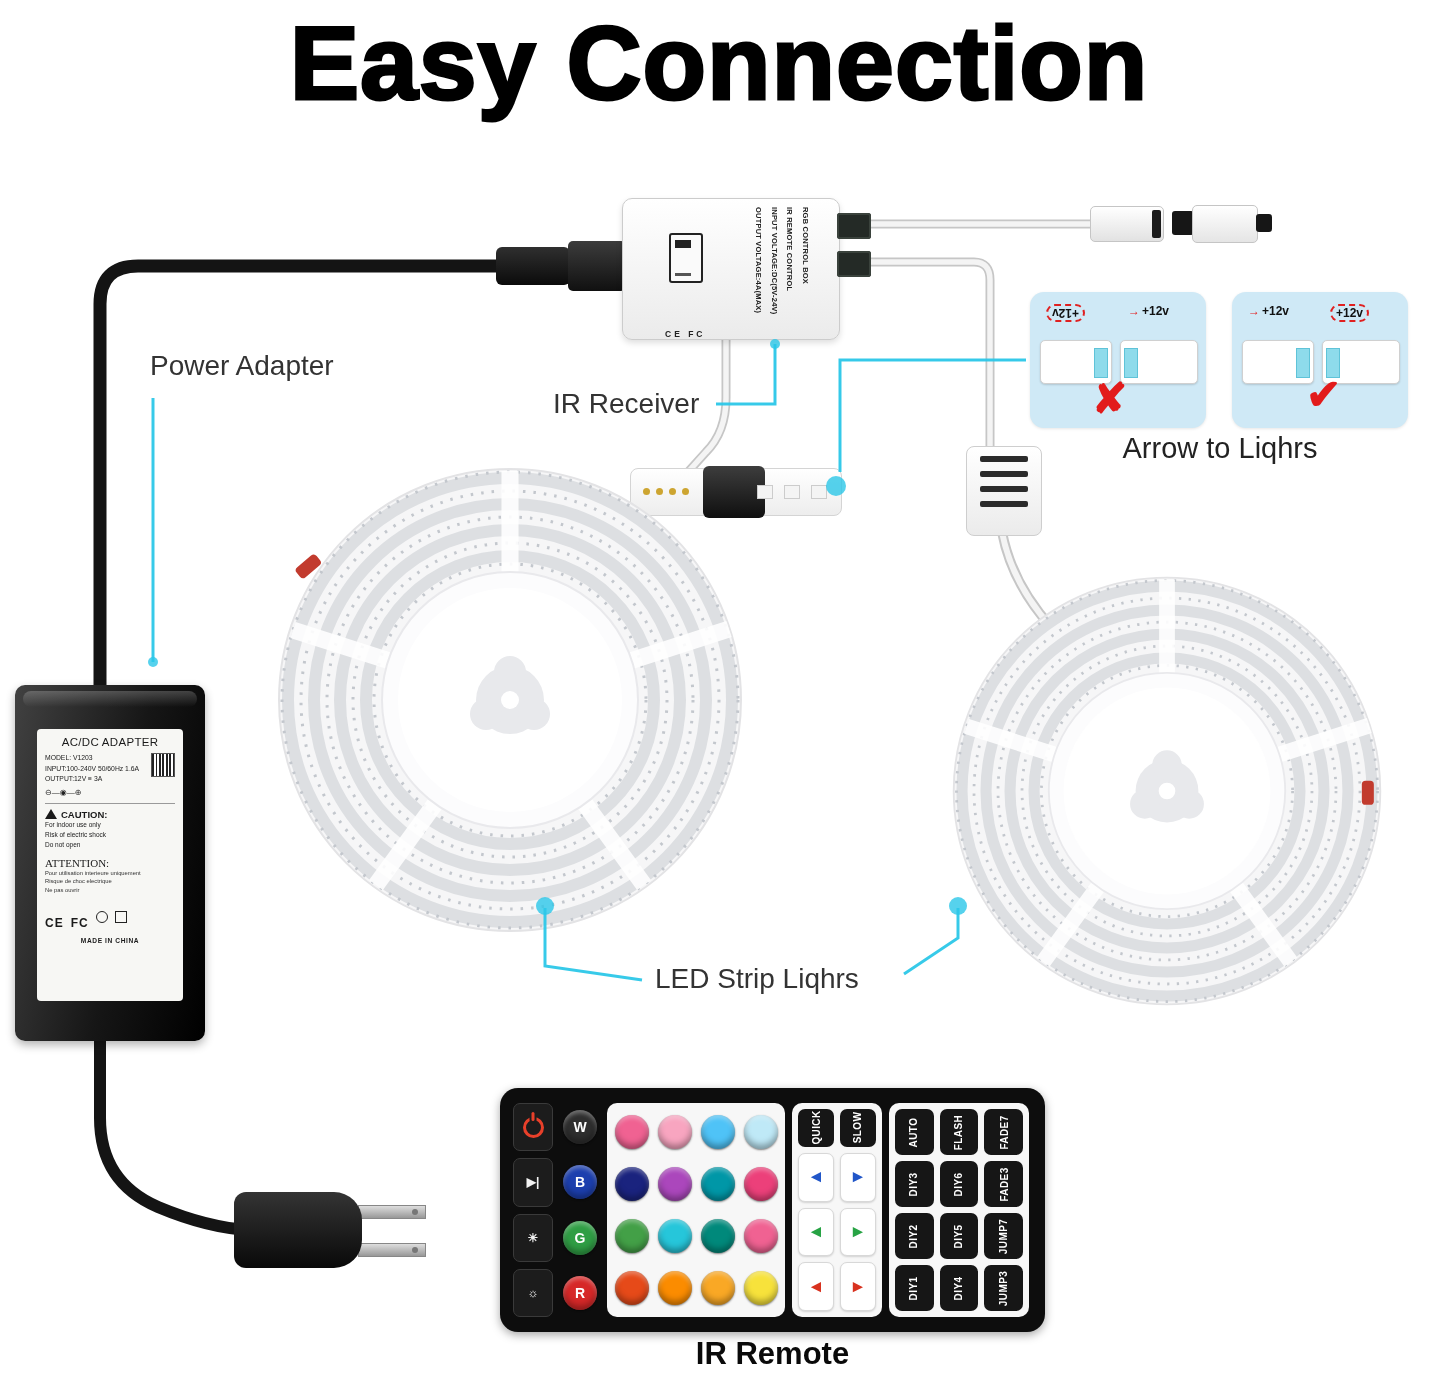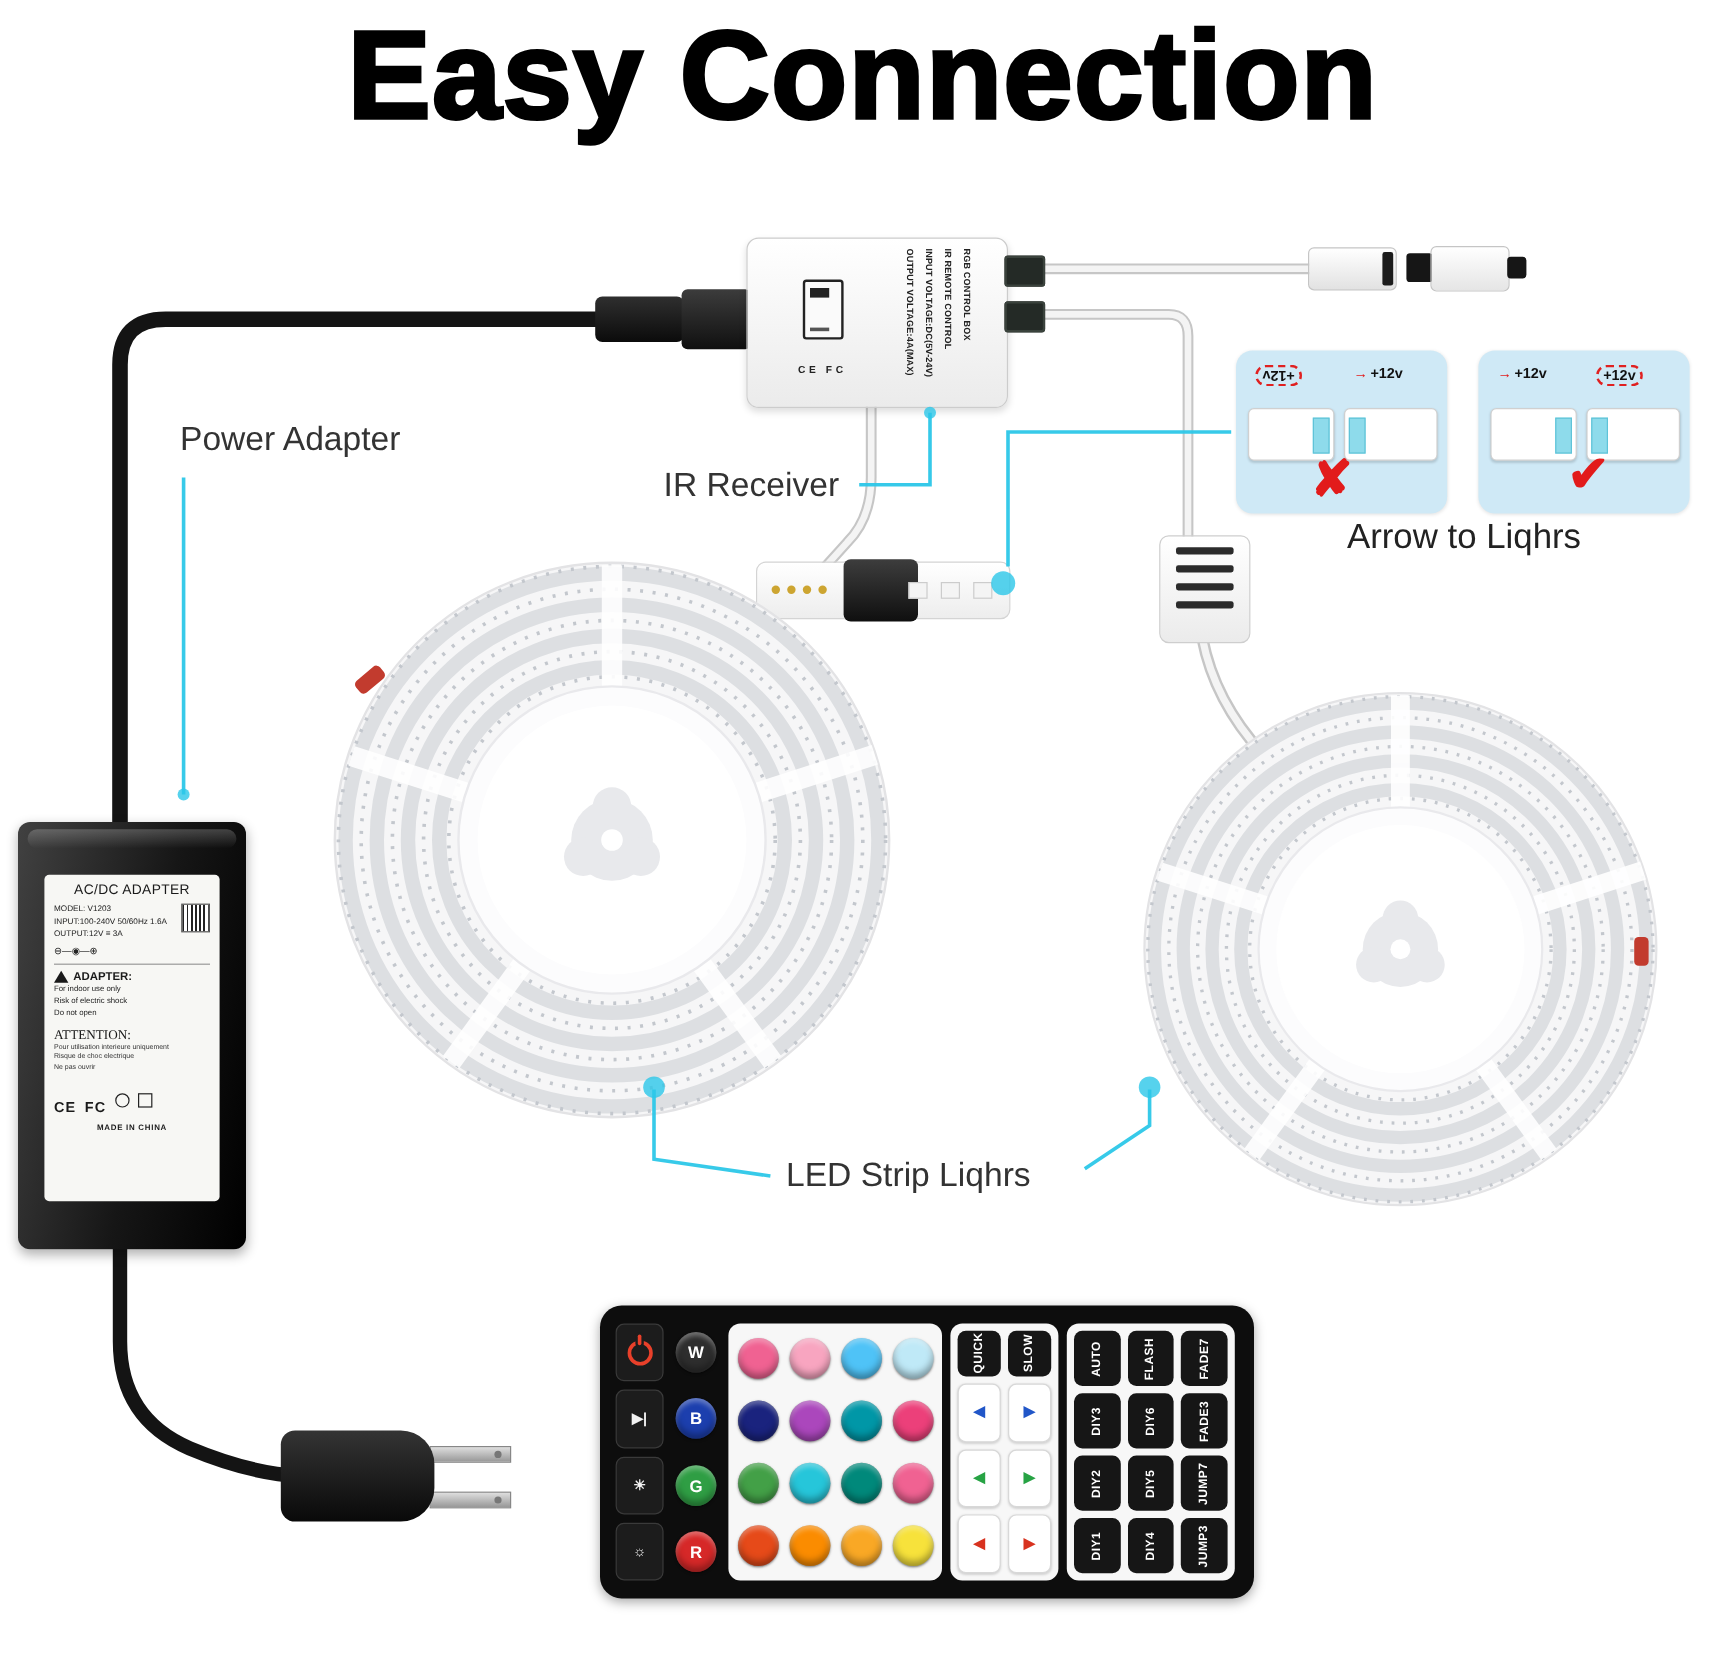--- a/index.html
+++ b/index.html
@@ -31,21 +31,21 @@
     border-radius:10px; box-shadow:0 3px 6px rgba(0,0,0,.13); z-index:3;
   }
   .recv-label {
     position:absolute; right:26px; top:8px; height:124px;
     writing-mode:vertical-rl; text-orientation:mixed;
     font-size:7.5px; font-weight:bold; color:#222; line-height:2.1; letter-spacing:.2px;
   }
   .recv-art { position:absolute; left:46px; top:34px; width:30px; height:46px; border:2px solid #222; border-radius:3px; background:#fafafa; }
   .recv-art::after { content:''; position:absolute; left:4px; top:5px; width:16px; height:8px; background:#222; }
   .recv-art::before { content:''; position:absolute; left:4px; bottom:5px; width:16px; height:3px; background:#555; }
-  .recv-marks { position:absolute; left:42px; bottom:26px; font-size:8.5px; font-weight:bold; color:#222; letter-spacing:3px; }
+  .recv-marks { position:absolute; left:42px; bottom:0; font-size:8.5px; font-weight:bold; color:#222; letter-spacing:3px; }
   .recv-port { position:absolute; width:34px; height:26px; background:#242a26; border-radius:3px; right:-32px; box-shadow:inset 0 0 0 2px #3a423c; }
   .recv-port.p1 { top:14px; } .recv-port.p2 { top:52px; }
 
   
   .jack-a { position:absolute; left:496px; top:247px; width:74px; height:38px; background:linear-gradient(180deg,#2f2f2f,#0b0b0b); border-radius:6px; z-index:2; }
   .jack-b { position:absolute; left:568px; top:241px; width:58px; height:50px; background:linear-gradient(180deg,#3c3c3c,#101010); border-radius:5px; z-index:2; }
 
   
   .fjack { position:absolute; left:1090px; top:206px; width:72px; height:34px; background:linear-gradient(180deg,#ffffff,#e2e2e2); border:1px solid #c5c5c5; border-radius:5px; z-index:2; }
   .fjack::after { content:''; position:absolute; right:2px; top:3px; bottom:3px; width:9px; background:#1c1c1c; border-radius:2px; }
@@ -160,20 +160,21 @@
       <path d="M1002,532 Q1012,584 1052,628" stroke="#f4f4f4" stroke-width="6"></path>
     </g>
   </svg>
 
   <div class="title">Easy Connection</div>
 
   <div class="co" id="co-power">Power Adapter</div>
   <div class="co" id="co-ir">IR Receiver</div>
   <div class="co" id="co-arrow">Arrow to Liqhrs</div>
   <div class="co" id="co-led">LED Strip Liqhrs</div>
+  <div class="co" id="co-remote">IR Remote</div>
 
   <div class="receiver">
     <div class="recv-art"></div>
     <div class="recv-label">
       <div>RGB CONTROL BOX</div>
       <div>IR REMOTE CONTROL</div>
       <div>INPUT VOLTAGE:DC(5V-24V)</div>
       <div>OUTPUT VOLTAGE:4A(MAX)</div>
     </div>
     <div class="recv-marks">CE FC</div>
@@ -307,21 +308,21 @@
         <div class="al-top-left">
           <div class="al-line">MODEL:  V1203</div>
           <div class="al-line">INPUT:100-240V 50/60Hz 1.6A</div>
           <div class="al-line">OUTPUT:12V ≡ 3A</div>
         </div>
         <div class="barcode"></div>
       </div>
       <div class="al-polarity">⊖—◉—⊕</div>
       <div class="al-caution">
         <span class="tri"></span>
-        <span>ADAPTER:</span>
+        <span>CAUTION:</span>
       </div>
       <div class="al-small">For indoor use only</div>
       <div class="al-small">Risk of electric shock</div>
       <div class="al-small">Do not open</div>
       <div class="al-attention">ATTENTION:</div>
       <div class="al-xsmall">Pour utilisation interieure uniquement</div>
       <div class="al-xsmall">Risque de choc electrique</div>
       <div class="al-xsmall">Ne pas ouvrir</div>
       <div class="al-marks">
         <span class="mk">CE</span>

